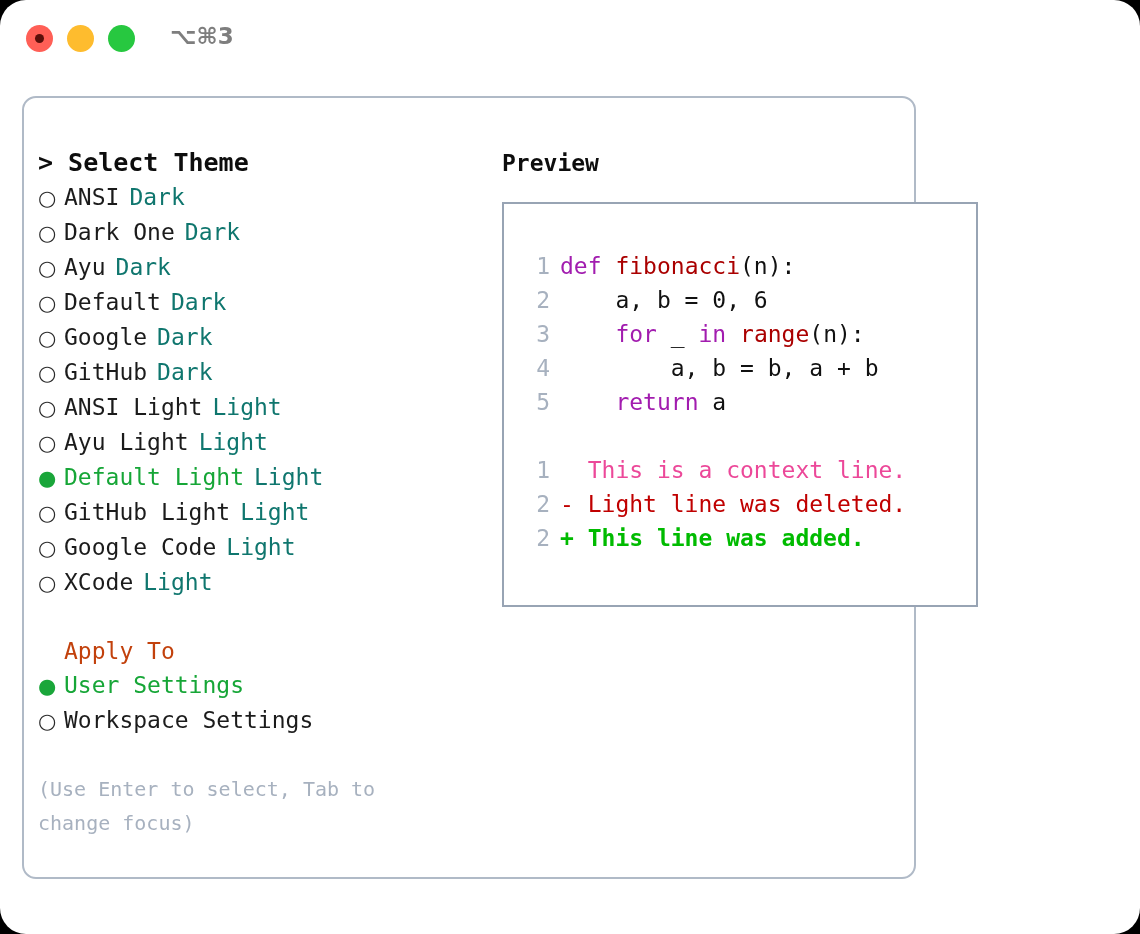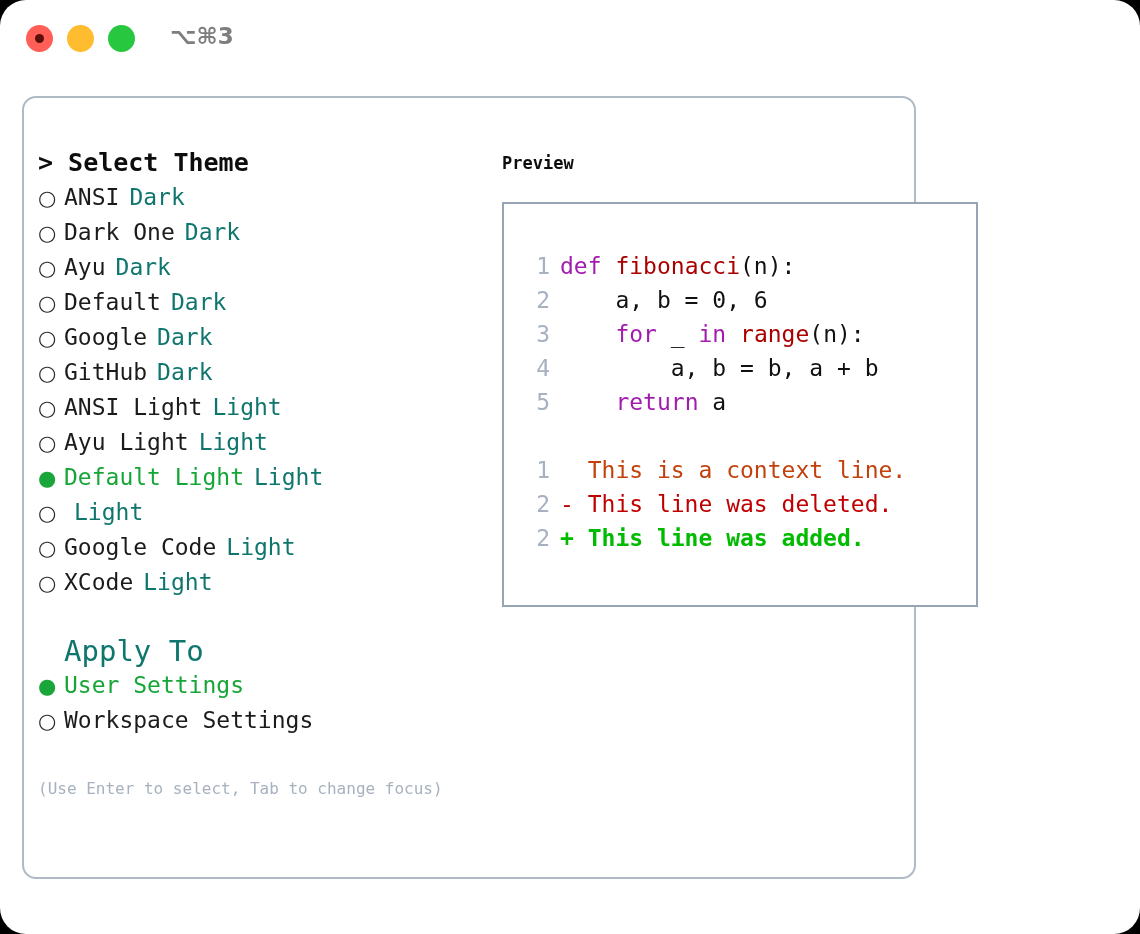--- a/index.html
+++ b/index.html
@@ -114,43 +114,43 @@
   }
   .list-row.selected .marker { color: #1aa63a; }
   .list-row.selected .item-label { color: #16a637; }
   .item-label { color: #1b1b1b; }
   .item-kind {
     color: #0f766e;
     padding-left: 10px;
   }
   .section-gap { height: 34px; }
   .subheader {
-    font-size: 29px;
-    color: #0f766e;
+    font-size: 23px;
+    color: #c2410c;
     line-height: 34px;
     padding-left: 26px;
     white-space: pre;
   }
   .hint {
     margin-top: 34px;
-    font-size: 16px;
+    font-size: 20px;
     line-height: 34px;
     color: #a7b1bf;
     width: 410px;
     white-space: pre-wrap;
   }
   
   .right-col {
     position: absolute;
     left: 478px;
     top: 48px;
     width: 500px;
   }
   .preview-title {
-    font-size: 17px;
+    font-size: 23px;
     font-weight: bold;
     color: #0d0d0d;
     line-height: 34px;
   }
   .preview-box {
     margin-top: 22px;
     width: 476px;
     height: 405px;
     border: 2px solid #98a4b4;
     box-sizing: border-box;
@@ -175,21 +175,21 @@
     flex: 0 0 34px;
     text-align: right;
     color: #a7b1bf;
     padding-right: 10px;
   }
   .code-text { color: #111111; }
   .tok-kw  { color: #a21caf; }
   .tok-fn  { color: #aa0000; }
   .tok-pl  { color: #111111; }
   .diff-block { margin-top: 34px; }
-  .diff-ctx { color: #c2410c; text-align: center; }
+  .diff-ctx { color: #ec4899; text-align: center; }
   .diff-del { color: #c00000; }
   .diff-add { color: #00bb00; font-weight: bold; }
 </style>
 </head>
 <body>
 
 <div class="page">
 
   <div class="titlebar">
     <div class="dots">
@@ -210,21 +210,21 @@
         <div id="theme-items">
             <div class="list-row"><span class="marker">○</span><span class="item-label">ANSI</span><span class="item-kind">Dark</span></div>
             <div class="list-row"><span class="marker">○</span><span class="item-label">Dark One</span><span class="item-kind">Dark</span></div>
             <div class="list-row"><span class="marker">○</span><span class="item-label">Ayu</span><span class="item-kind">Dark</span></div>
             <div class="list-row"><span class="marker">○</span><span class="item-label">Default</span><span class="item-kind">Dark</span></div>
             <div class="list-row"><span class="marker">○</span><span class="item-label">Google</span><span class="item-kind">Dark</span></div>
             <div class="list-row"><span class="marker">○</span><span class="item-label">GitHub</span><span class="item-kind">Dark</span></div>
             <div class="list-row"><span class="marker">○</span><span class="item-label">ANSI Light</span><span class="item-kind">Light</span></div>
             <div class="list-row"><span class="marker">○</span><span class="item-label">Ayu Light</span><span class="item-kind">Light</span></div>
             <div class="list-row selected"><span class="marker">●</span><span class="item-label">Default Light</span><span class="item-kind">Light</span></div>
-            <div class="list-row"><span class="marker">○</span><span class="item-kind">Light</span></div>
+            <div class="list-row"><span class="marker">○</span><span class="item-label">GitHub Light</span><span class="item-kind">Light</span></div>
             <div class="list-row"><span class="marker">○</span><span class="item-label">Google Code</span><span class="item-kind">Light</span></div>
             <div class="list-row"><span class="marker">○</span><span class="item-label">XCode</span><span class="item-kind">Light</span></div>
           </div>
 
         <div class="section-gap"></div>
 
         <div class="subheader">Apply To</div>
 
         <div id="apply-items">
             <div class="list-row selected"><span class="marker">●</span><span class="item-label">User Settings</span></div>
@@ -240,21 +240,21 @@
           <div class="code-area">
             <div id="code-lines">
                 <div class="code-line"><span class="lineno">1</span><span class="code-text"><span class="tok-kw">def </span><span class="tok-fn">fibonacci</span><span class="tok-pl">(n):</span></span></div>
                 <div class="code-line"><span class="lineno">2</span><span class="code-text"><span class="tok-pl">    a, b = 0, 6</span></span></div>
                 <div class="code-line"><span class="lineno">3</span><span class="code-text"><span class="tok-pl">    </span><span class="tok-kw">for</span><span class="tok-pl"> _ </span><span class="tok-kw">in</span><span class="tok-pl"> </span><span class="tok-fn">range</span><span class="tok-pl">(n):</span></span></div>
                 <div class="code-line"><span class="lineno">4</span><span class="code-text"><span class="tok-pl">        a, b = b, a + b</span></span></div>
                 <div class="code-line"><span class="lineno">5</span><span class="code-text"><span class="tok-pl">    </span><span class="tok-kw">return</span><span class="tok-pl"> a</span></span></div>
               </div>
             <div id="diff-lines" class="diff-block">
                 <div class="code-line"><span class="lineno">1</span><span class="diff-ctx">  This is a context line.</span></div>
-                <div class="code-line"><span class="lineno">2</span><span class="diff-del">- This line was deleted.</span></div>
+                <div class="code-line"><span class="lineno">2</span><span class="diff-del">- Light line was deleted.</span></div>
                 <div class="code-line"><span class="lineno">2</span><span class="diff-add">+ This line was added.</span></div>
               </div>
           </div>
         </div>
       </div>
 
     </div>
   </div>
 </div>
 

